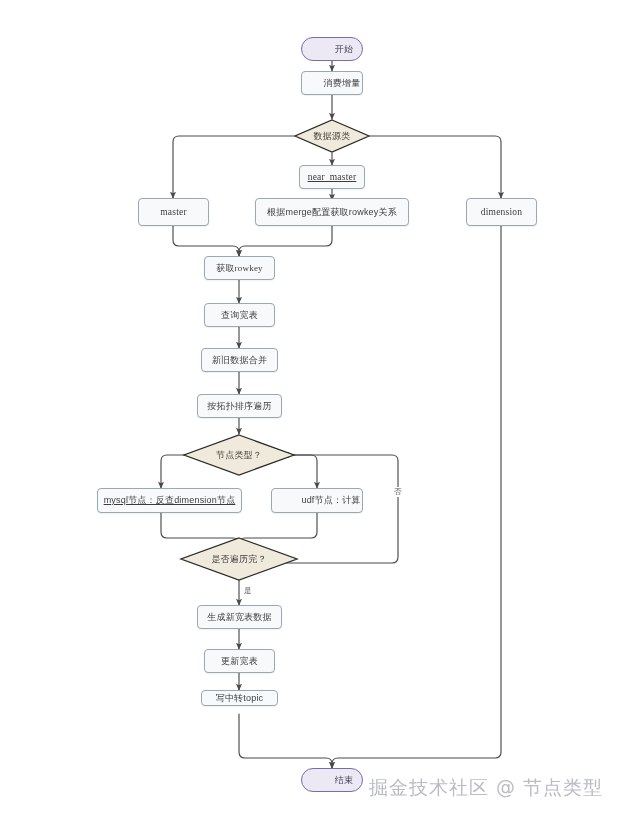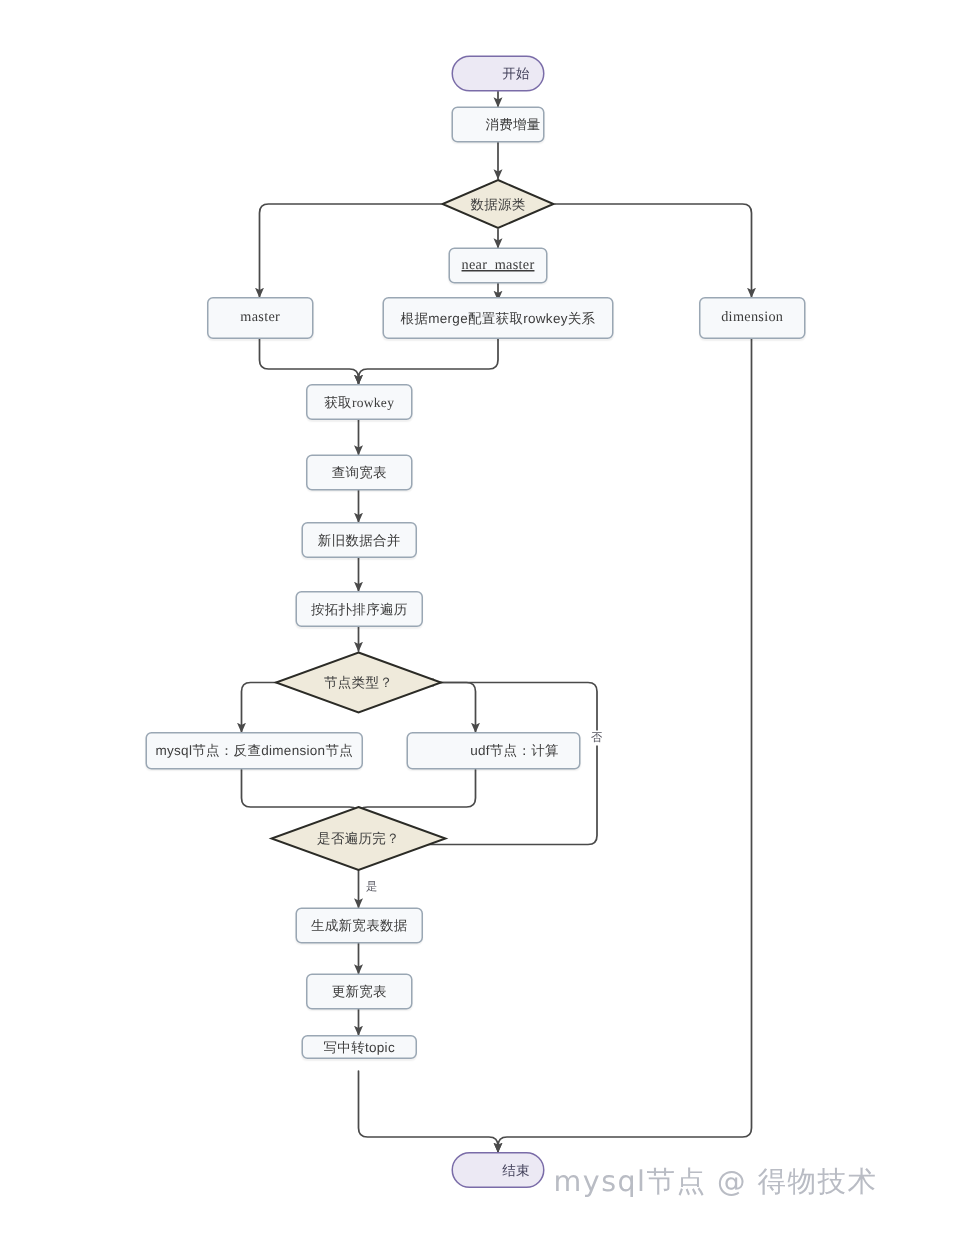--- a/index.html
+++ b/index.html
@@ -187,25 +187,25 @@
   <span>按拓扑排序遍历</span>
 </div>
 
 <div class="diamond-wrap" style="left:183px;top:434px;width:112px;height:42px;">
   <svg width="112" height="42" viewBox="0 0 112 42" xmlns="http://www.w3.org/2000/svg">
     <polygon points="56,1 111,21 56,41 1,21" fill="#efeadb" stroke="#2b2b26" stroke-width="1.3"></polygon>
   </svg>
   <div class="diamond-label">节点类型？</div>
 </div>
 
-<div class="node rect" style="left:97px;top:488px;width:145px;height:25px;">
+<div class="node rect" style="left:97px;top:488px;width:145px;height:25px;text-decoration:underline;">
   <span>mysql节点：反查dimension节点</span>
 </div>
 
-<div class="node rect" style="left:271px;top:488px;width:116px;height:25px;padding-left:28px;">
+<div class="node rect" style="left:271px;top:488px;width:92px;height:25px;padding-left:28px;">
   <span>udf节点：计算</span>
 </div>
 
 <div class="diamond-wrap" style="left:180px;top:537px;width:118px;height:44px;">
   <svg width="118" height="44" viewBox="0 0 118 44" xmlns="http://www.w3.org/2000/svg">
     <polygon points="59,1 117,22 59,43 1,22" fill="#efeadb" stroke="#2b2b26" stroke-width="1.3"></polygon>
   </svg>
   <div class="diamond-label">是否遍历完？</div>
 </div>
 
@@ -222,13 +222,13 @@
 </div>
 
 <div class="node terminal" style="left:301px;top:768px;width:62px;height:24px;text-align:center;">
   <span>结束</span>
 </div>
 
 <div class="edge-label" style="left:393px;top:487px;">否</div>
 
 <div class="edge-label" style="left:243px;top:586px;">是</div>
 
-<div class="watermark" style="left:369px;top:775px;">mysql节点 @ 得物技术</div>
+<div class="watermark" style="left:369px;top:775px;">掘金技术社区 @ 节点类型</div>
 
 </body></html>

